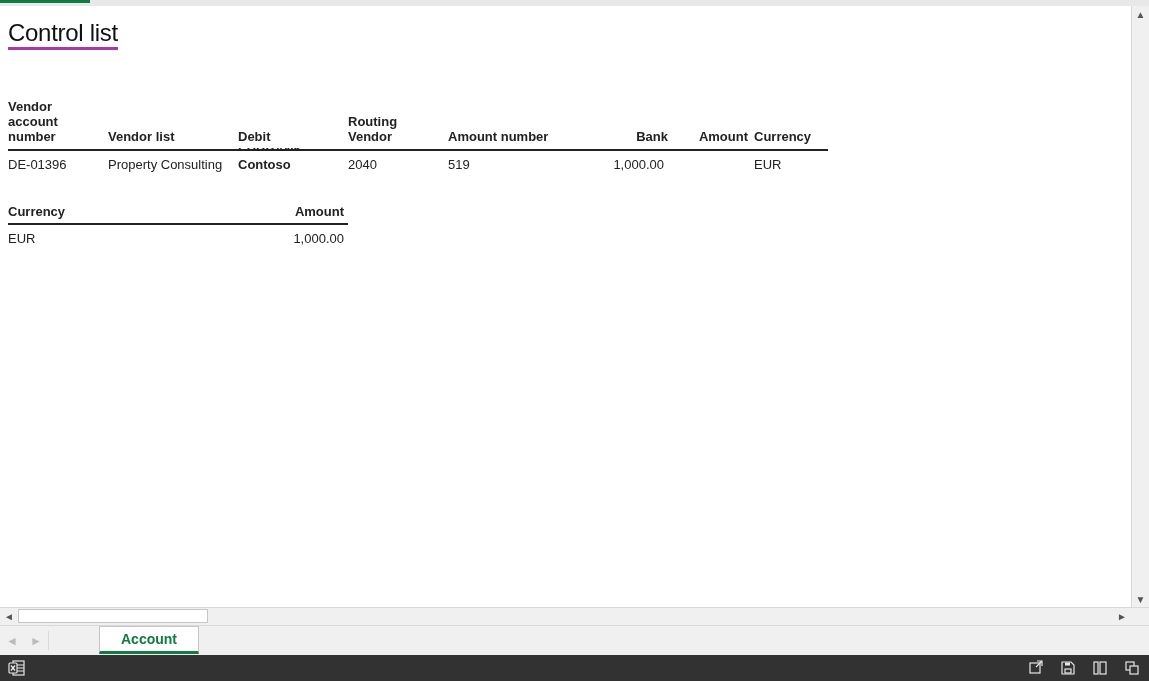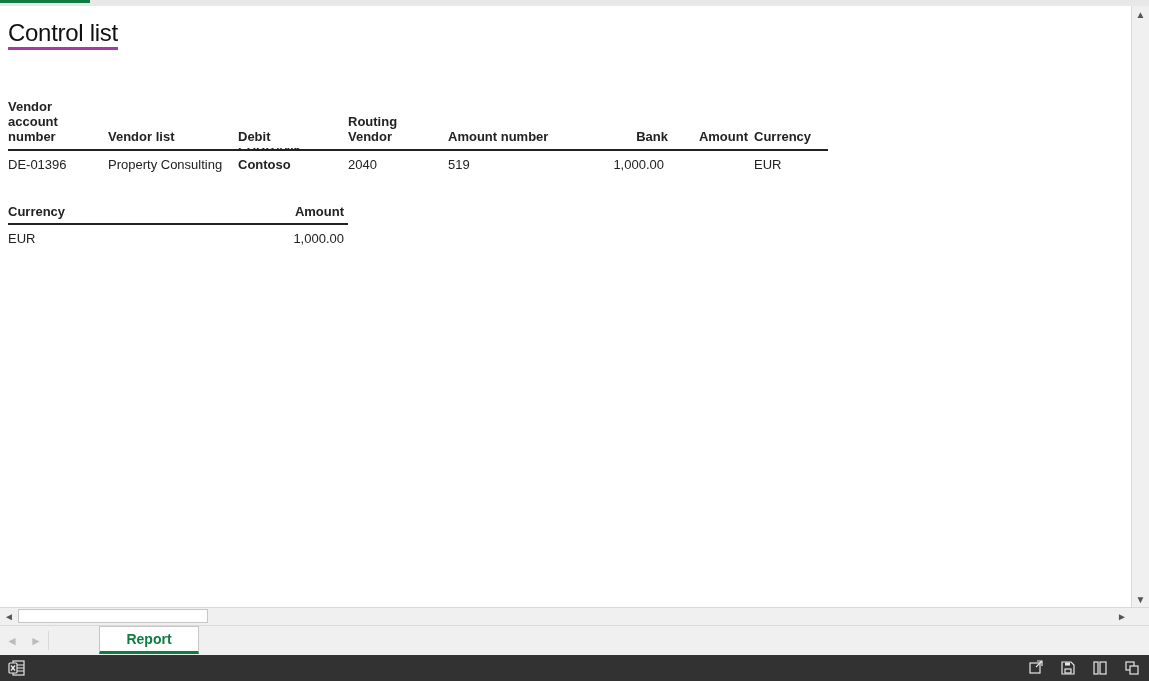--- a/index.html
+++ b/index.html
@@ -320,21 +320,21 @@
     <div class="corner"></div>
   </div>
 
   <div class="sheet-tabs">
     <div class="nav">
       <span>◄</span>
       <span>►</span>
     </div>
     <div class="divider"></div>
     <div style="width:50px;"></div>
-    <div class="tab">Report</div>
+    <div class="tab">Account</div>
     <div class="rest"></div>
   </div>
 
   <div class="statusbar">
     <div class="left">
       <div class="sbicon">
         <svg width="18" height="18" viewBox="0 0 18 18">
           <rect x="5" y="2" width="11" height="14" fill="none" stroke="#e6e6e6" stroke-width="1.2"></rect>
           <line x1="5" y1="6" x2="16" y2="6" stroke="#e6e6e6" stroke-width="1"></line>
           <line x1="5" y1="9" x2="16" y2="9" stroke="#e6e6e6" stroke-width="1"></line>

